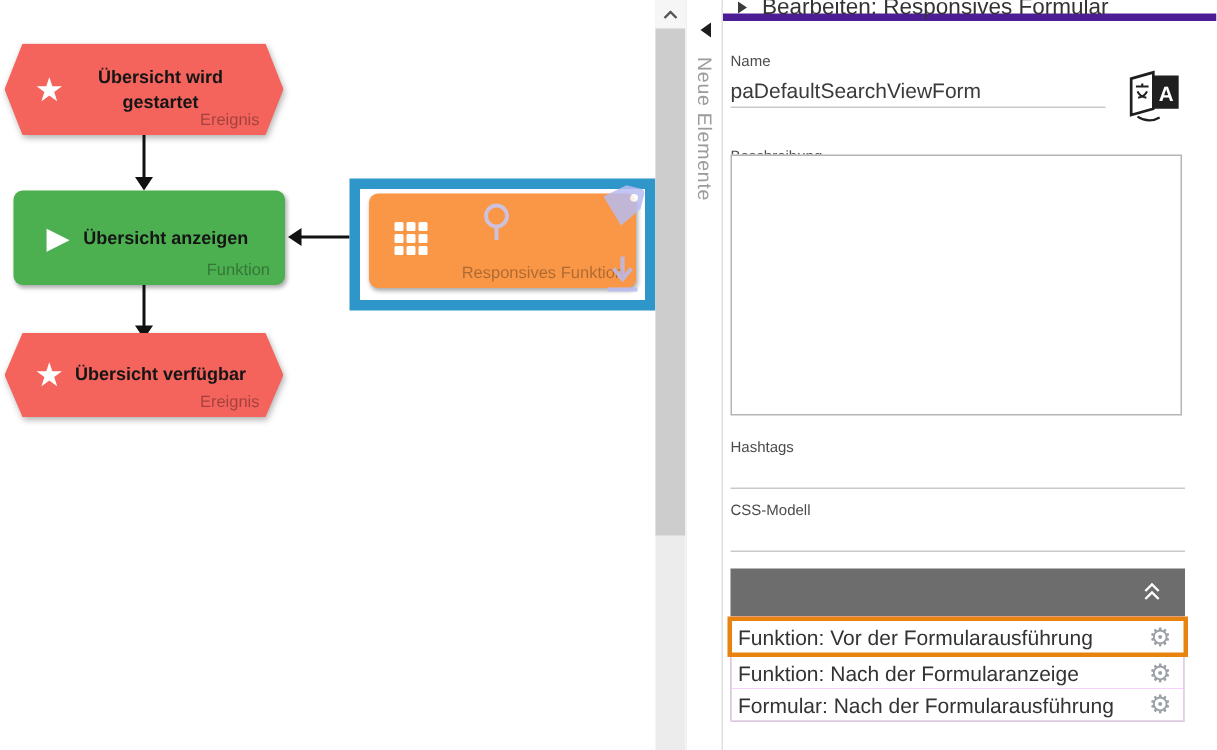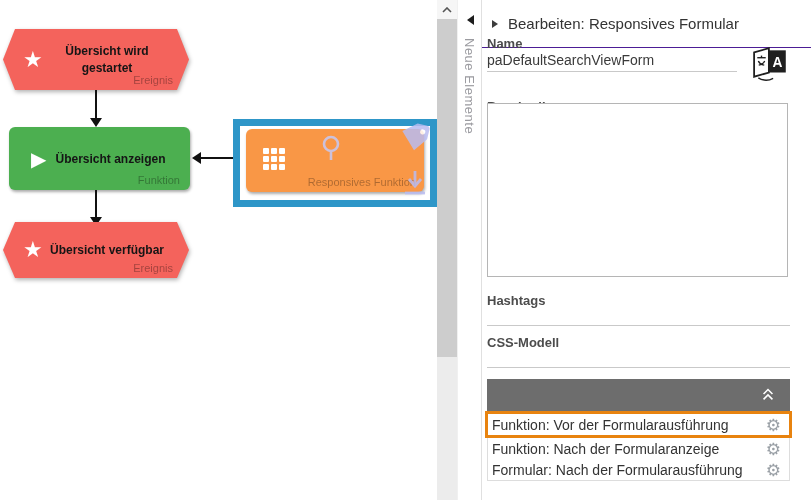--- a/index.html
+++ b/index.html
@@ -45,28 +45,28 @@
   #elements-tab { position:absolute; left:457px; top:0; width:25px; height:500px; background:#fff;
                   border-left:1px solid #f0f0f0; border-right:1px solid #e0e0e0; }
   #tab-collapse { position:absolute; left:9px; top:15px; width:0; height:0;
                   border-top:5px solid transparent; border-bottom:5px solid transparent;
                   border-right:7px solid #1d1d1d; }
   #tab-title { position:absolute; left:4px; top:38px; writing-mode:vertical-rl; text-orientation:mixed;
                font-size:13px; color:#9b9ba0; letter-spacing:0.5px; white-space:nowrap; }
 
   
   #panel { position:absolute; left:482px; top:0; width:329px; height:500px; background:#fff; }
-  #panel-header { position:absolute; left:0; top:0; width:100%; height:48px;
-                  border-bottom:1px solid #4c1d95; display:flex; align-items:center; }
+  #panel-header { position:absolute; left:0; top:0; width:100%; height:14px;
+                  border-bottom:5px solid #4c1d95; display:flex; align-items:center; }
   #panel-arrow { width:0; height:0; margin-left:10px;
                  border-top:4px solid transparent; border-bottom:4px solid transparent;
                  border-left:6px solid #3c3c3c; }
   #panel-title { margin-left:10px; font-size:15px; color:#333; }
 
-  .fld-label { position:absolute; left:5px; font-size:13px; color:#4c4c4c;font-weight:bold; }
+  .fld-label { position:absolute; left:5px; font-size:10px; color:#4c4c4c; }
   .underline-input { position:absolute; left:5px; height:24px; border:none; outline:none;
                      border-bottom:1px solid #c9c9c9; font-size:14px; color:#3a3a3a;
                      font-family:"Liberation Sans", sans-serif; background:transparent; }
   #name-input { top:48px; width:250px; }
   #hashtags-input { top:302px; width:303px; }
   #cssmodel-input { top:344px; width:303px; }
 
   #description-box { position:absolute; left:5px; top:103px; width:301px; height:174px;
                      border:1px solid #b5b5b5; resize:none; outline:none; background:#fff;
                      font-family:"Liberation Sans", sans-serif; font-size:13px; }

